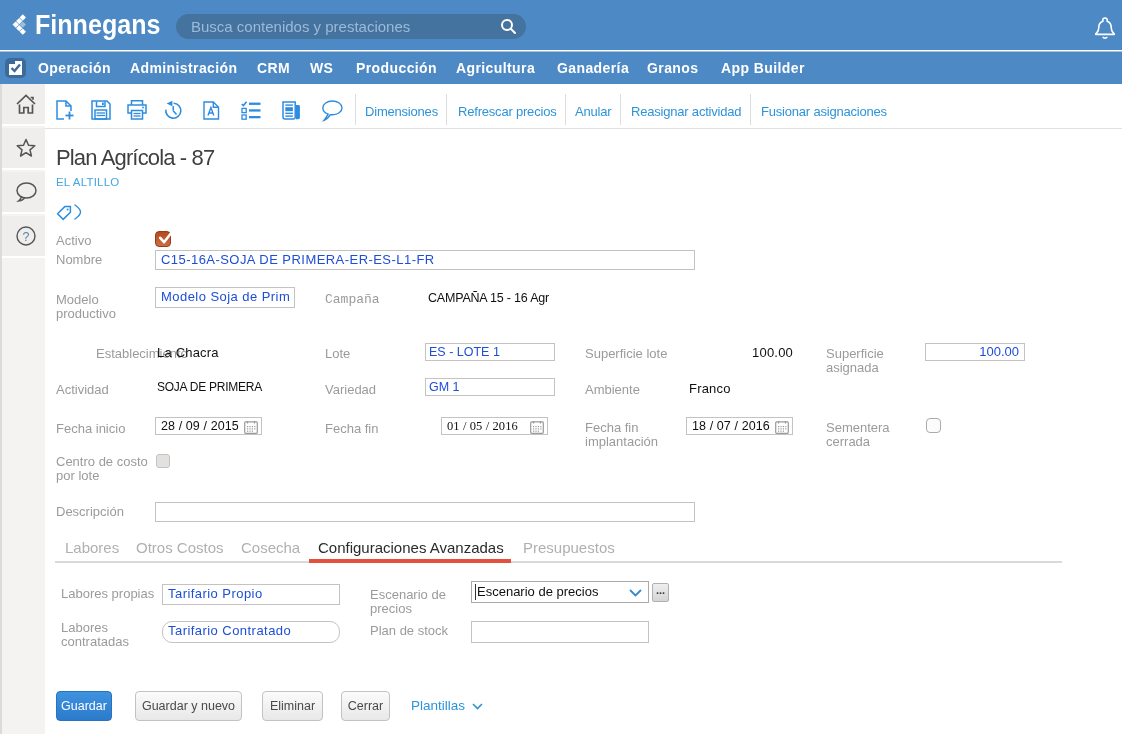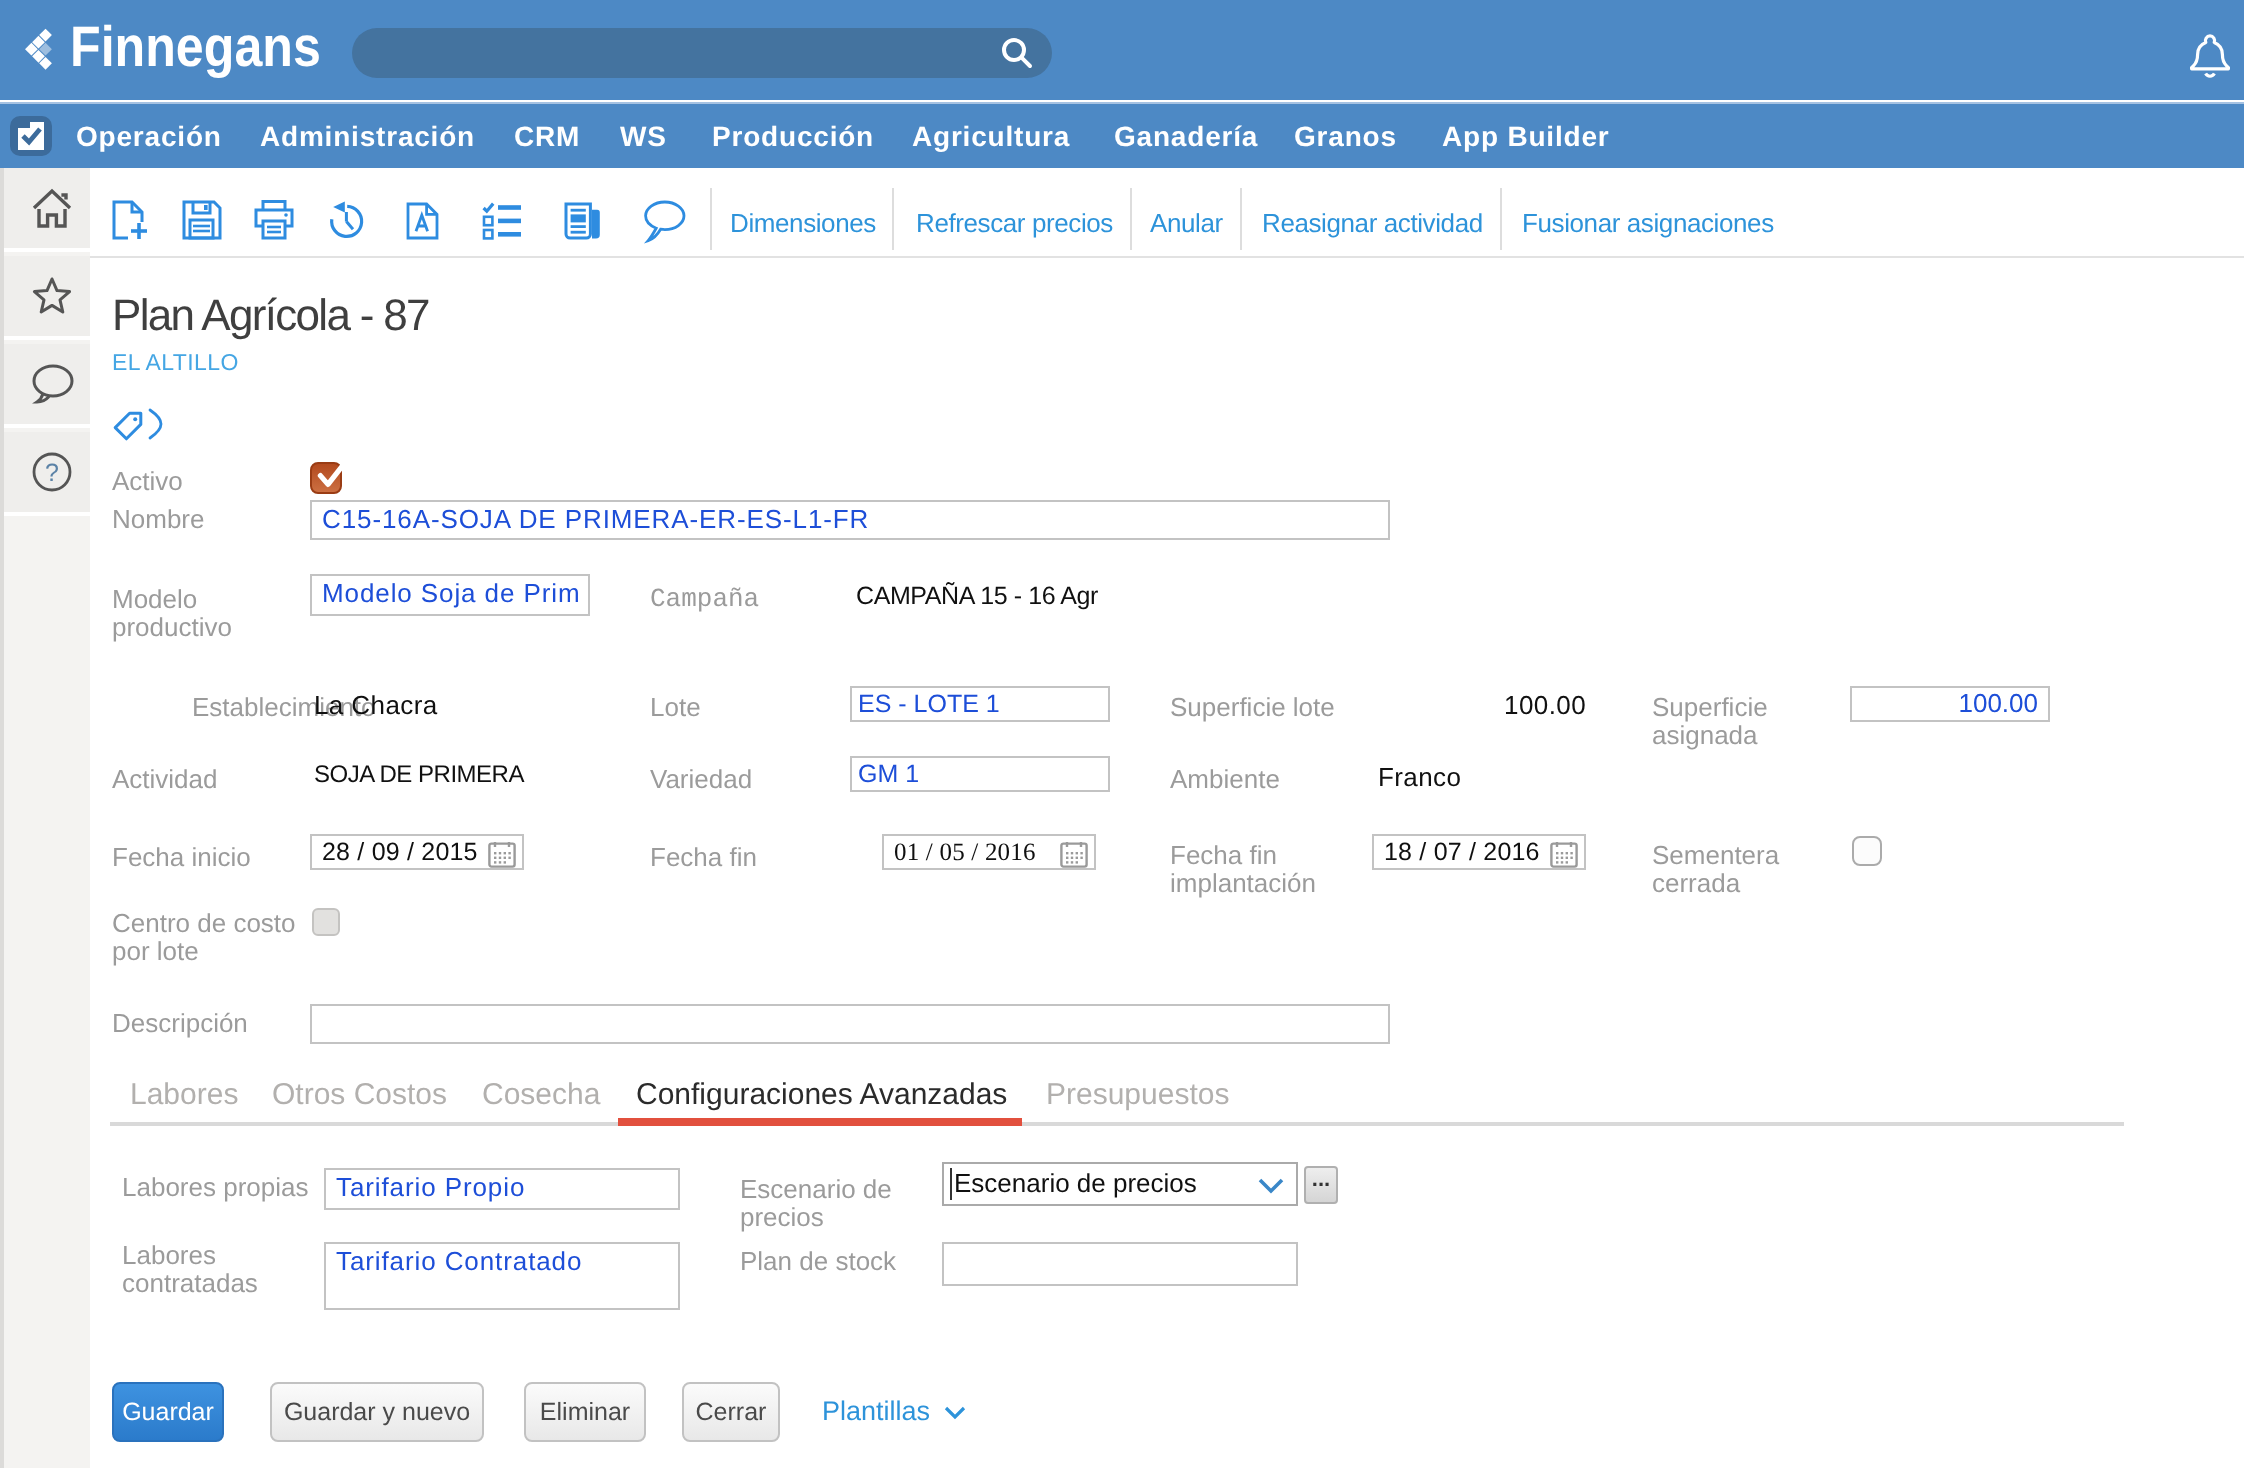--- a/index.html
+++ b/index.html
@@ -81,20 +81,21 @@
         <rect x="-2.25" y="-2.25" width="4.5" height="4.5"></rect>
         <rect x="2.75" y="-2.25" width="4.5" height="4.5"></rect>
         <rect x="7.75" y="-2.25" width="4.5" height="4.5"></rect>
         <rect x="-2.25" y="-7.25" width="4.5" height="4.5"></rect>
         <rect x="-2.25" y="-12.25" width="4.5" height="4.5"></rect>
         <rect x="2.75" y="-7.25" width="4.5" height="4.5" fill-opacity="0.45"></rect>
       </g>
     </svg>
     <div id="logo-text">Finnegans</div>
     <div id="search">
+      <span>Busca contenidos y prestaciones</span>
       <svg style="position:absolute; right:9px; top:4px;" width="17" height="17" viewBox="0 0 17 17">
         <circle cx="7" cy="7" r="5" fill="none" stroke="#fff" stroke-width="2"></circle>
         <line x1="10.8" y1="10.8" x2="15" y2="15" stroke="#fff" stroke-width="2" stroke-linecap="round"></line>
       </svg>
     </div>
     <svg style="position:absolute; left:1094px; top:16px;" width="22" height="25" viewBox="0 0 22 25">
       <path d="M8.9 5.2 a2.3 2.3 0 1 1 4.2 0 C 15.9 6.3 17.2 8.6 17.2 11.2 C 17.2 14.2 18 15.6 19.3 16.9 L 20.2 17.8 V 18.4 H 1.8 V 17.8 L 2.7 16.9 C 4 15.6 4.8 14.2 4.8 11.2 C 4.8 8.6 6.1 6.3 8.9 5.2 Z" fill="none" stroke="#fff" stroke-width="1.6" stroke-linejoin="round"></path>
       <path d="M8.8 20.8 a 2.5 2.5 0 0 0 4.4 0" fill="none" stroke="#fff" stroke-width="1.6"></path>
     </svg>
   </div>
@@ -329,21 +330,21 @@
   <span class="lbl" style="left:61px; top:587px;">Labores propias</span>
   <div class="inp" style="left:162px; top:584px; width:178px; height:21px;">Tarifario Propio</div>
   <span class="lbl" style="left:370px; top:588px;">Escenario de<br>precios</span>
   <div id="sel"><span style="position:absolute;left:3px;top:2px;width:1px;height:16px;background:#333;"></span>Escenario de precios
     <svg style="position:absolute; right:6px; top:7px;" width="13" height="8" viewBox="0 0 13 8">
       <path d="M1 1 L6.5 6.5 L12 1" fill="none" stroke="#3a87c8" stroke-width="1.8"></path>
     </svg>
   </div>
   <div id="dots">...</div>
   <span class="lbl" style="left:61px; top:621px;">Labores<br>contratadas</span>
-  <div class="inp" style="left:162px; top:621px; width:178px; height:34px;">Tarifario Contratado</div>
+  <div class="inp" style="left:162px; top:621px; width:178px; height:22px;border-radius:10px;">Tarifario Contratado</div>
   <span class="lbl" style="left:370px; top:624px;">Plan de stock</span>
   <div class="inp" style="left:471px; top:621px; width:178px; height:22px;"></div>
 
   <div class="btn btn-blue" style="left:56px; width:56px;">Guardar</div>
   <div class="btn btn-gray" style="left:135px; width:107px;">Guardar y nuevo</div>
   <div class="btn btn-gray" style="left:262px; width:61px;">Eliminar</div>
   <div class="btn btn-gray" style="left:341px; width:49px;">Cerrar</div>
   <span class="abs" style="left:411px; top:698px; font-size:13.5px; color:#2d93da;">Plantillas
     <svg style="display:inline-block; margin-left:3px;" width="11" height="7" viewBox="0 0 11 7">
       <path d="M1 1 L5.5 5.5 L10 1" fill="none" stroke="#2d93da" stroke-width="1.6"></path>

